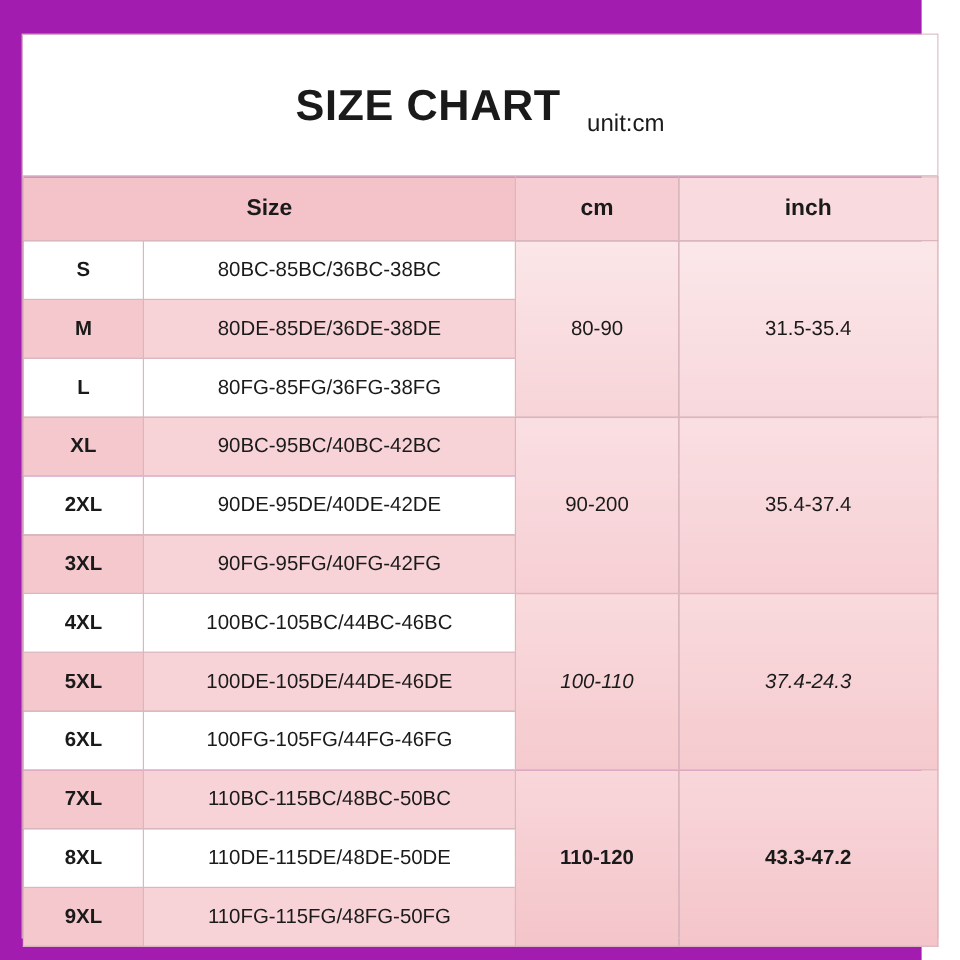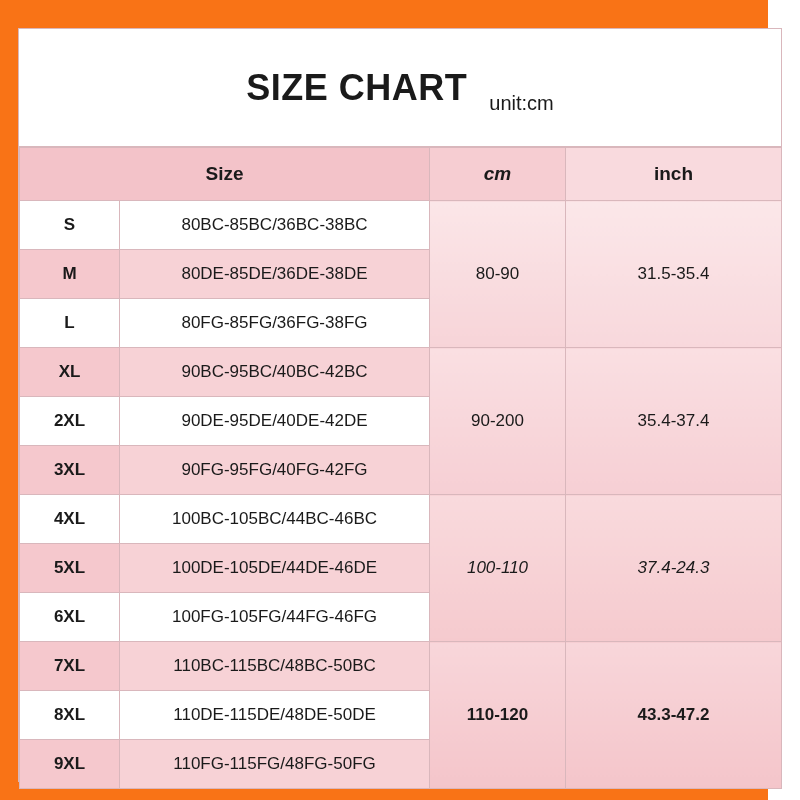--- a/index.html
+++ b/index.html
@@ -10,21 +10,21 @@
     width: 800px;
     height: 800px;
     background: #ffffff;
     font-family: "Liberation Sans", sans-serif;
     overflow: hidden;
   }
   .page {
     position: relative;
     width: 768px;
     height: 800px;
-    background: #f97316;
+    background: #a21caf;
     box-sizing: border-box;
   }
   .chart-frame {
     position: absolute;
     left: 18px;
     top: 28px;
     width: 764px;
     height: 754px;
     border: 1px solid #d9b7bc;
     box-sizing: border-box;
@@ -77,21 +77,21 @@
     font-size: 19px;
     height: 53px;
   }
   
   col.c-size { width: 100px; }
   col.c-detail { width: 310px; }
   col.c-cm { width: 136px; }
   col.c-inch { width: 216px; }
   
   .hdr-size { background: #f3c3c9; }
-  .hdr-cm   { background: #f6cdd2; font-style: italic; }
+  .hdr-cm   { background: #f6cdd2; }
   .hdr-inch { background: #f9dade; }
 
   
   tbody tr { height: 49px; }
 
   
   .sz-pink  { background: #f5c8cd; font-weight: bold; }
   .sz-white { background: #ffffff; font-weight: bold; }
   
   .dt-pink  { background: #f7d2d6; }

